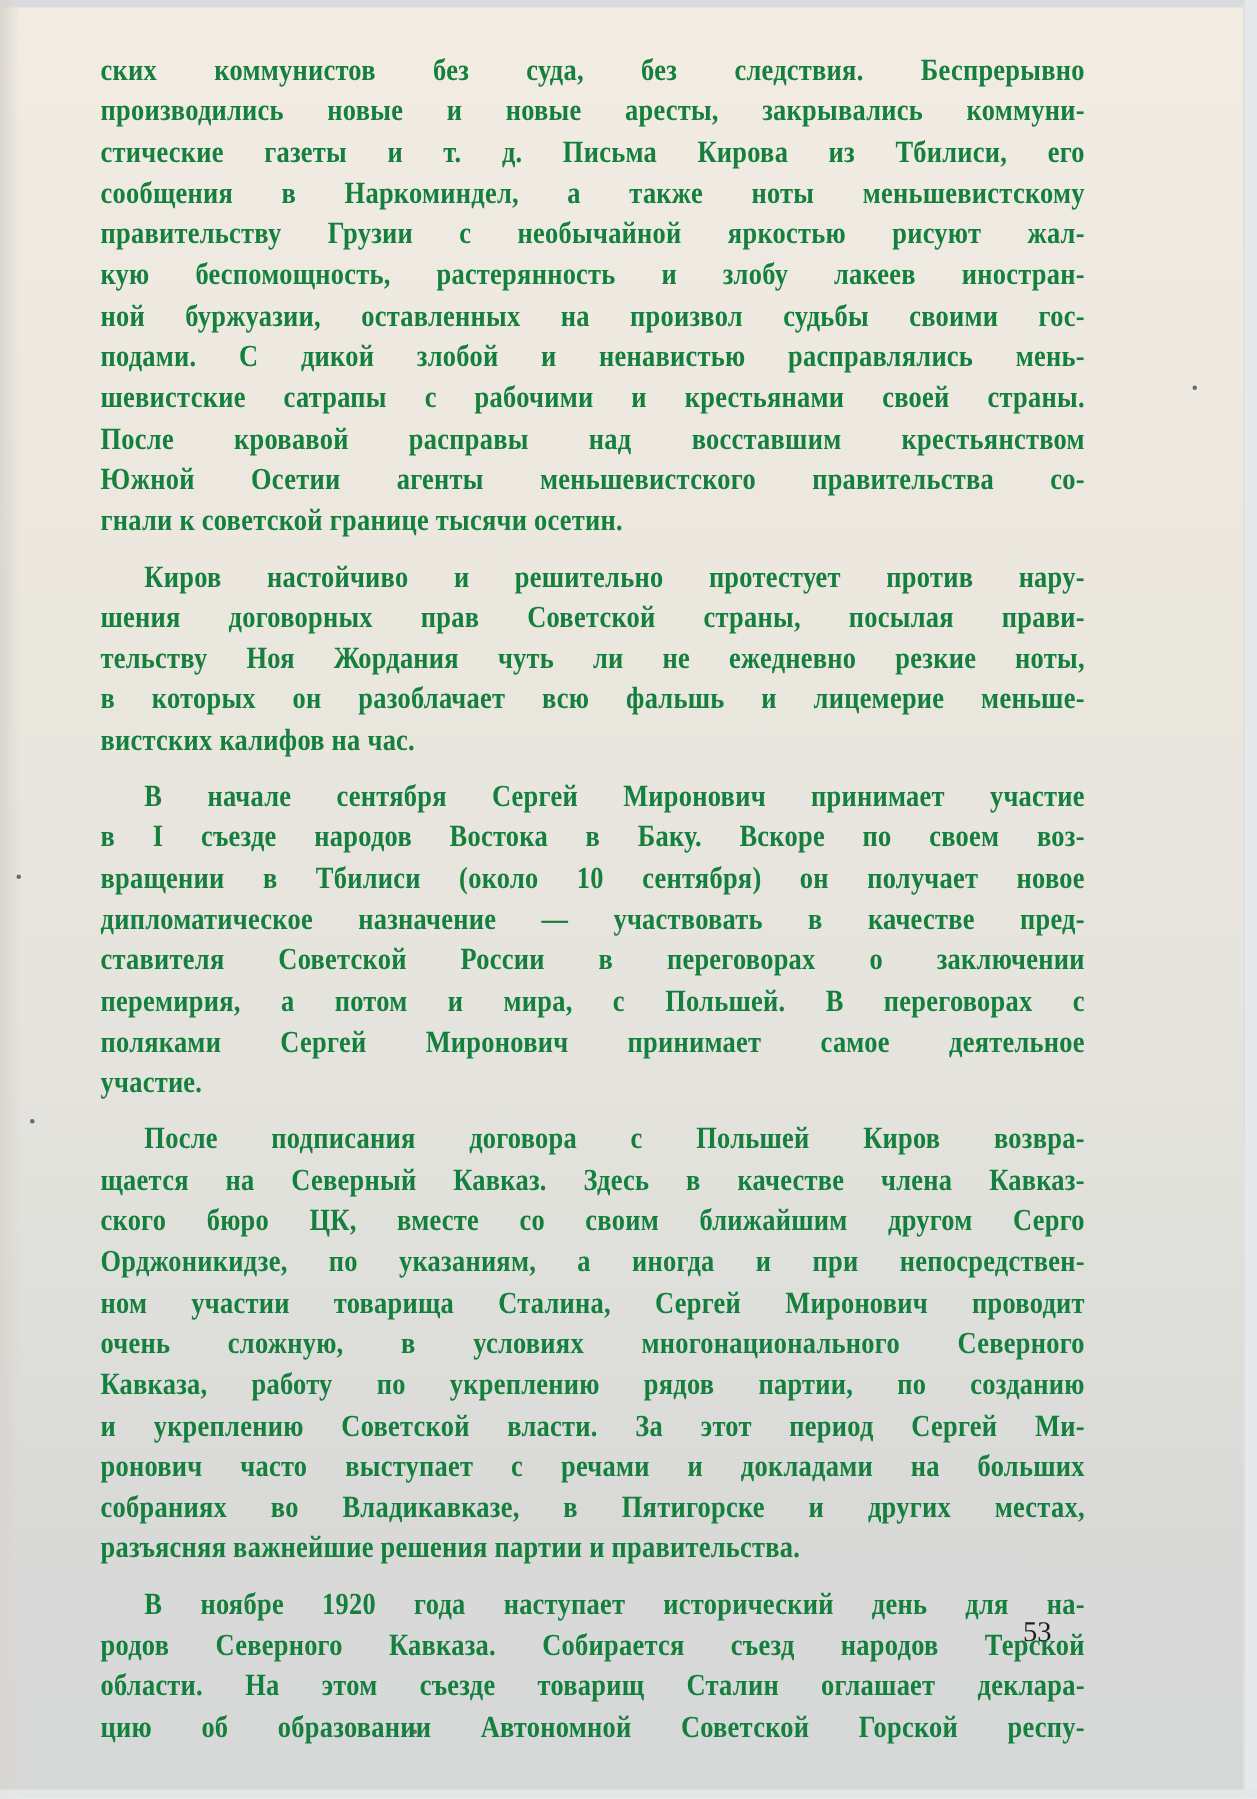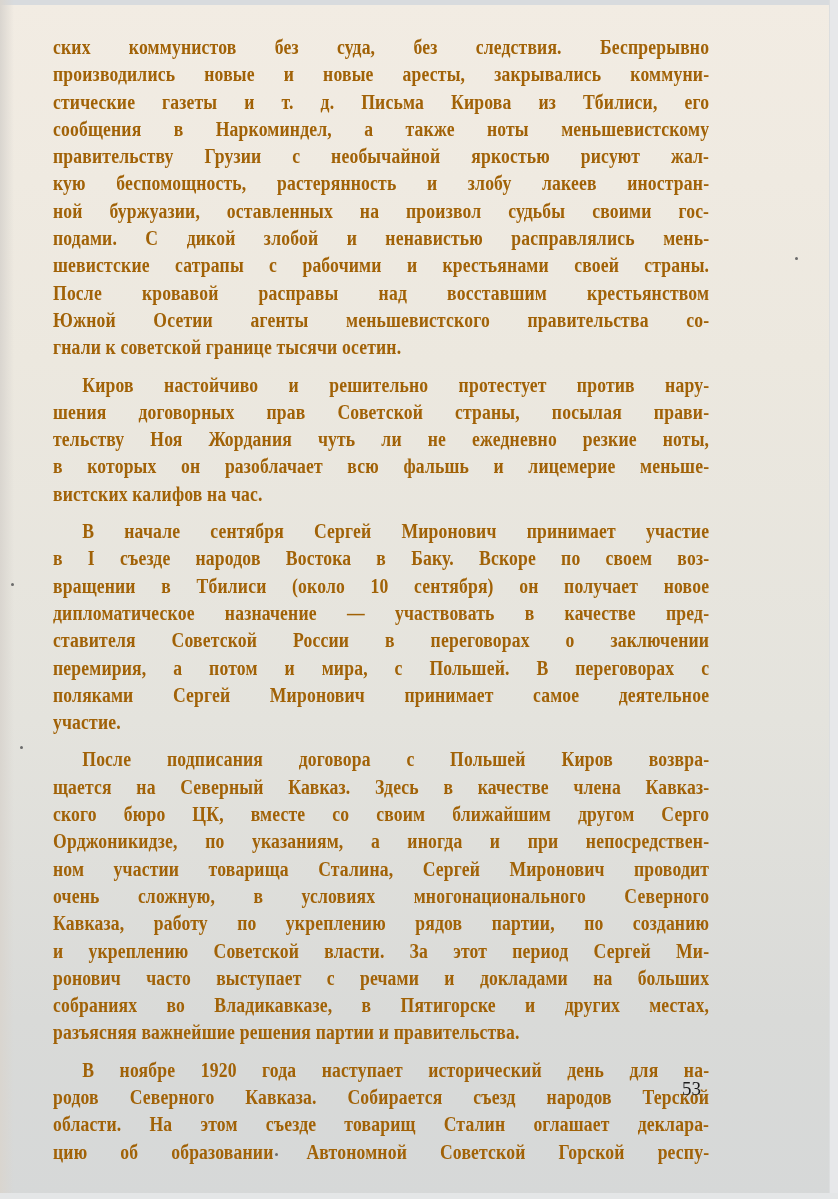--- a/index.html
+++ b/index.html
@@ -19,22 +19,22 @@
   .right-strip {
     position: absolute; right: 0; top: 0; width: 8px; height: 1199px;
     background: #e7e8ea;
     border-left: 1px solid #dcdedf;
   }
   .bottom-band {
     position: absolute; left: 0; bottom: 0; width: 838px; height: 6px;
     background: #e4e6e7;
   }
   .page {
-    position: absolute; left: 53px; top: 34px; width: 656px;
-    color: #a16207;
+    position: absolute; left: 67px; top: 34px; width: 656px;
+    color: #15803d;
   }
   .line {
     display: block;
     font-size: 20.5px;
     line-height: 27.3px;
     height: 27.3px;
     white-space: nowrap;
     text-align: justify;
     text-align-last: justify;
     letter-spacing: 0.2px;

